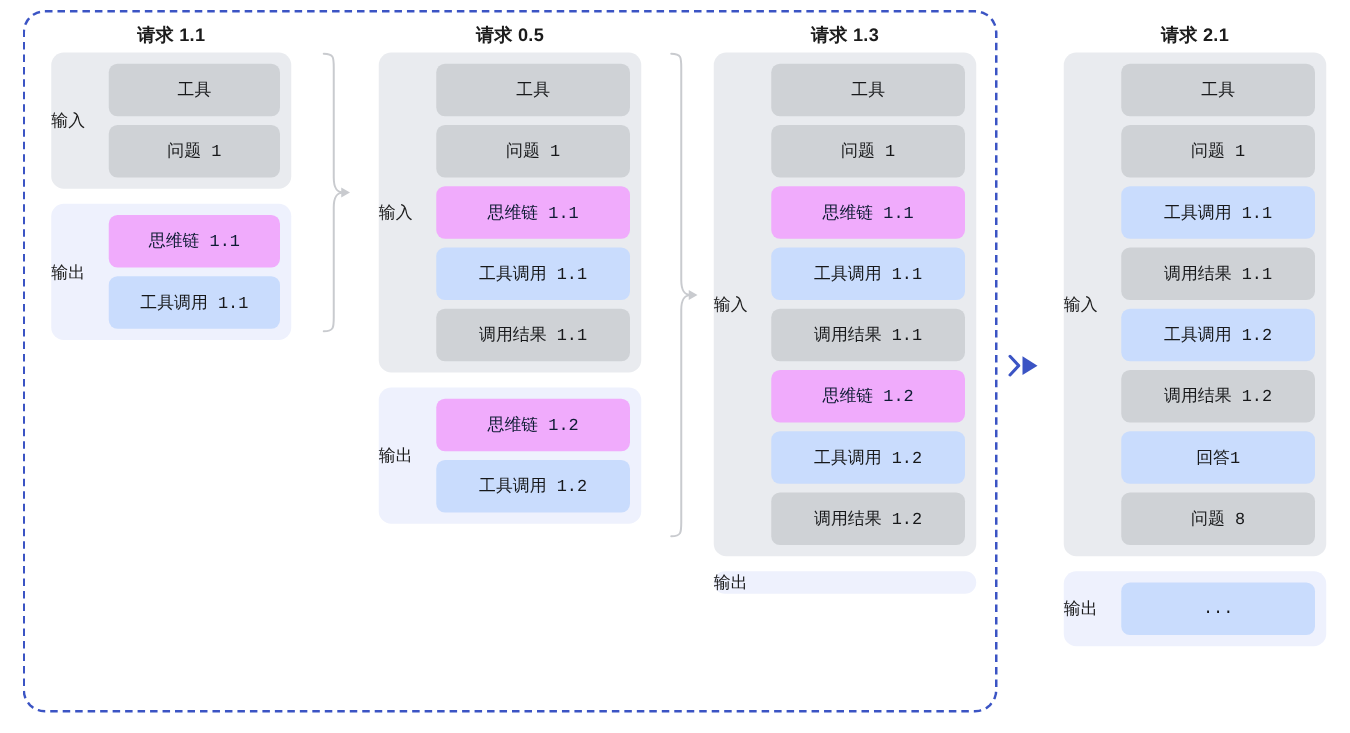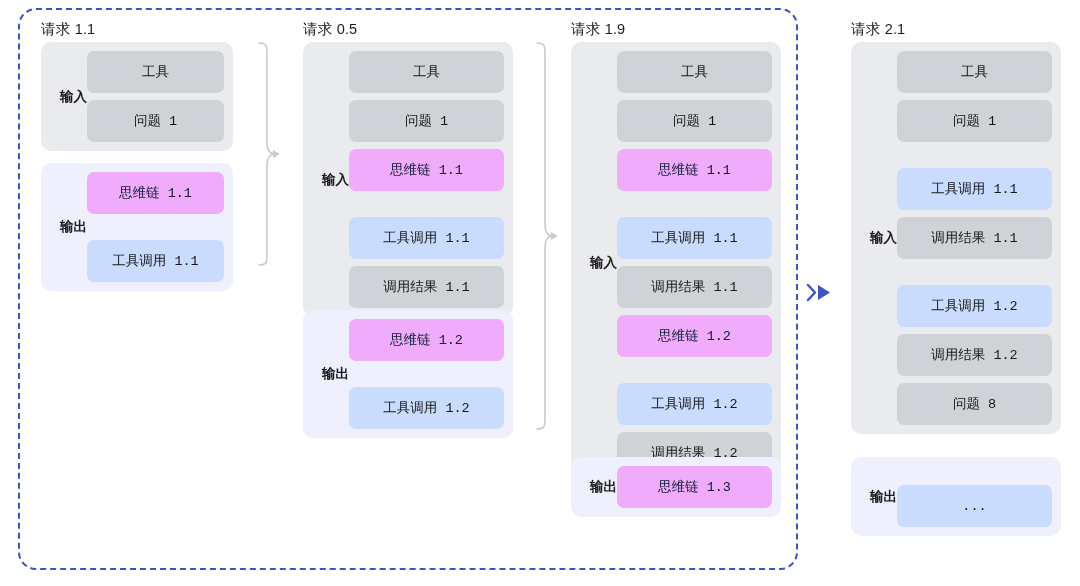--- a/index.html
+++ b/index.html
@@ -34,45 +34,45 @@
   .column {
     position: absolute;
     width: 0;
   }
 
   .col-title {
     position: absolute;
     top: 0;
     left: 0;
     width: 100%;
-    text-align: left;
+    text-align: center;
     font-size: 14.5px;
-    font-weight: normal;
+    font-weight: bold;
     color: #1b1b1b;
     letter-spacing: .2px;
     line-height: 18px;
   }
 
   
   .group {
     position: absolute;
     display: flex;
     align-items: center;
     border-radius: 10px;
     box-sizing: border-box;
   }
   .group.input  { background: #e9ebef; }
   .group.output { background: #eef1fd; }
 
   .group-label {
     width: 46px;
     flex: 0 0 46px;
-    text-align: right;
+    text-align: left;
     font-size: 13.5px;
-    font-weight: bold;
+    font-weight: normal;
     color: #1b1b1b;
     line-height: 18px;
   }
 
   .group-items {
     flex: 1 1 auto;
     display: flex;
     flex-direction: column;
     gap: 7px;
     padding: 9px 9px 9px 0;
@@ -85,21 +85,21 @@
     display: flex;
     align-items: center;
     justify-content: center;
     font-size: 13.5px;
     color: #17181a;
     box-sizing: border-box;
     white-space: nowrap;
   }
   .chip.gray       { background: #cfd2d6; }
   .chip.blue-dark  { background: #f0abfc; color: #0d1b33; }
-  .chip.blue-light { background: #c9dcfd; margin-top: 19px; }
+  .chip.blue-light { background: #c9dcfd; }
 
   
   .bracket { position: absolute; }
   .bracket svg { display: block; overflow: visible; }
 
   
   #session-arrow { position: absolute; }
   #session-arrow svg { display: block; }
 </style>
 </head>
@@ -162,40 +162,39 @@
 
   <div class="bracket" style="left:536px; top:42px;">
     <svg width="24" height="388" viewBox="0 0 24 388">
       <path d="M1 1 C 9 1, 9 4, 9 12 L 9 182 C 9 190, 11 194, 17 194
                C 11 194, 9 198, 9 206 L 9 376 C 9 384, 9 387, 1 387" fill="none" stroke="#c9cbcf" stroke-width="1.6" stroke-linecap="round"></path>
       <path d="M15 190 L 22 194 L 15 198 Z" fill="#c9cbcf"></path>
     </svg>
   </div>
 
   <div class="column" style="left:571px; top:20px; width:210px;">
-    <div class="col-title">请求 1.9</div>
+    <div class="col-title">请求 1.3</div>
 
     <div class="group input" style="left:0; top:22px; width:210px;">
       <div class="group-label">输入</div>
       <div class="group-items">
         <div class="chip gray">工具</div>
         <div class="chip gray">问题 1</div>
         <div class="chip blue-dark">思维链 1.1</div>
         <div class="chip blue-light">工具调用 1.1</div>
         <div class="chip gray">调用结果 1.1</div>
         <div class="chip blue-dark">思维链 1.2</div>
         <div class="chip blue-light">工具调用 1.2</div>
         <div class="chip gray">调用结果 1.2</div>
       </div>
     </div>
 
     <div class="group output" style="left:0; top:437px; width:210px;">
       <div class="group-label">输出</div>
       <div class="group-items">
-        <div class="chip blue-dark">思维链 1.3</div>
       </div>
     </div>
   </div>
 
   <div id="session-arrow" style="left:806px; top:281px;">
     <svg width="30" height="24" viewBox="0 0 30 24">
       <path d="M2 4 L 9 11.5 L 2 19" fill="none" stroke="#3b54c4" stroke-width="2.4" stroke-linecap="round" stroke-linejoin="round"></path>
       <path d="M12 4 L 24 11.5 L 12 19 Z" fill="#3b54c4"></path>
     </svg>
   </div>
@@ -205,20 +204,21 @@
 
     <div class="group input" style="left:0; top:22px; width:210px;">
       <div class="group-label">输入</div>
       <div class="group-items">
         <div class="chip gray">工具</div>
         <div class="chip gray">问题 1</div>
         <div class="chip blue-light">工具调用 1.1</div>
         <div class="chip gray">调用结果 1.1</div>
         <div class="chip blue-light">工具调用 1.2</div>
         <div class="chip gray">调用结果 1.2</div>
+        <div class="chip blue-light">回答1</div>
         <div class="chip gray">问题 8</div>
       </div>
     </div>
 
     <div class="group output" style="left:0; top:437px; width:210px;">
       <div class="group-label">输出</div>
       <div class="group-items">
         <div class="chip blue-light">...</div>
       </div>
     </div>

